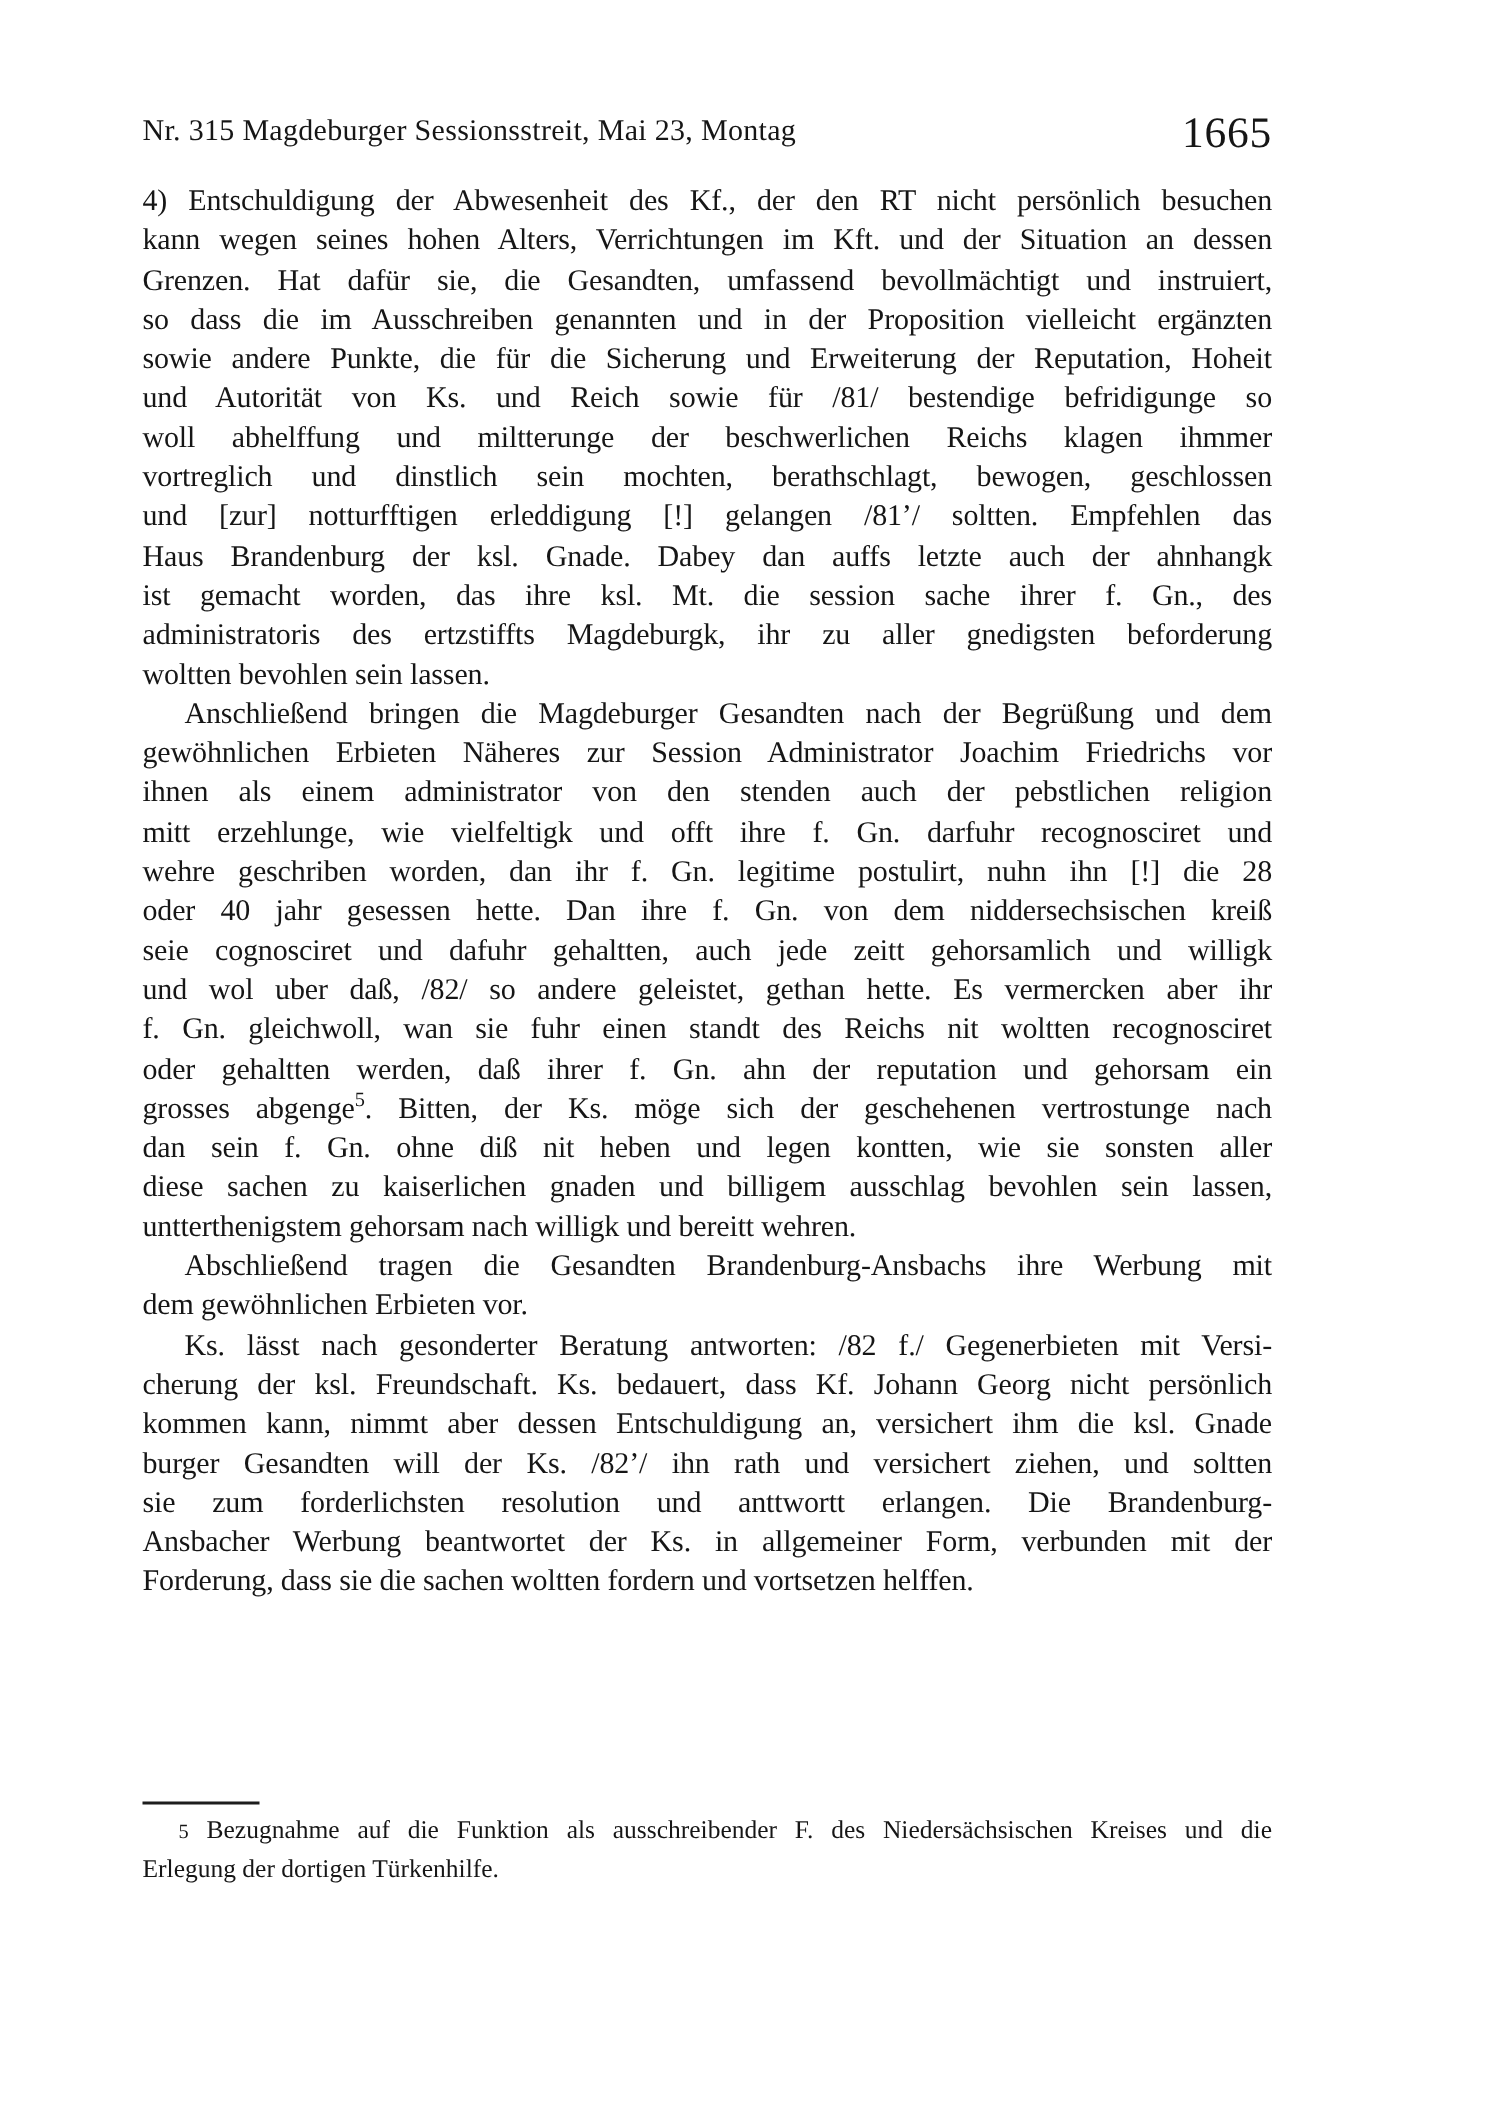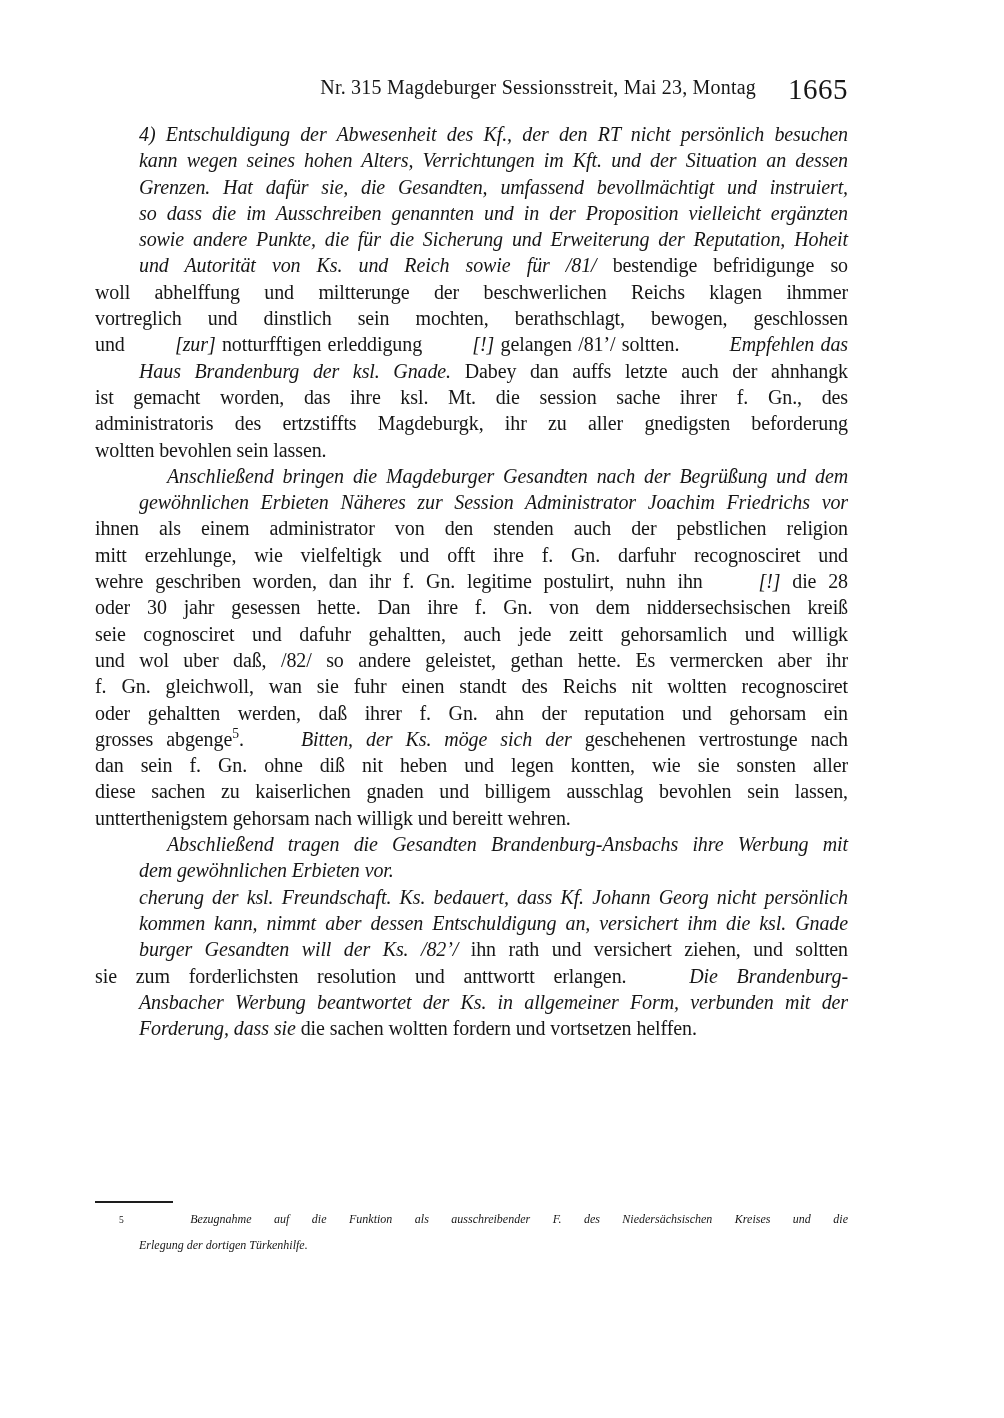--- a/index.html
+++ b/index.html
@@ -11,49 +11,49 @@
     font-family:"Liberation Serif","DejaVu Serif",serif;
     overflow:hidden;
   }
   .running-header{
     position:absolute;top:76px;left:95px;width:753px;height:28px;
     font-size:20px;
   }
   .running-title{
     display:block;width:100%;
     padding-right:92px;box-sizing:border-box;
-    text-align:right;
+    text-align:left;
     letter-spacing:0.2px;
   }
   .page-number{
     position:absolute;right:0;top:-3px;
     font-size:29px;letter-spacing:0.5px;
   }
   .body-text{
     position:absolute;top:121px;left:95px;width:753px;
     font-size:20px;line-height:26.3px;
     letter-spacing:-0.1px;
   }
   .line{
     text-align:justify;
     text-align-last:justify;
     -moz-text-align-last:justify;
   }
   .line.flush{text-align-last:left;-moz-text-align-last:left;}
   .line.indent{padding-left:28px;}
-  .it{font-style:italic;margin-left:44px;}
+  .it{}
   .rm{font-style:normal;}
   sup{font-size:68%;line-height:0;vertical-align:super;font-style:normal;}
   .footnote-rule{
     position:absolute;top:1201px;left:95px;width:78px;height:0;
     border-top:2px solid #1d1d1d;
   }
   .footnote-text{
     position:absolute;top:1207px;left:95px;width:753px;
-    font-size:12px;line-height:25.5px;
+    font-size:17px;line-height:25.5px;
   }
   .footnote-text .line.indent{padding-left:24px;}
   .footnote-text sup{font-size:80%;vertical-align:30%;}
 </style>
 </head>
 <body>
 
 <div class="page">
 
   <div class="running-header">
@@ -76,35 +76,36 @@
         <div class="line"><span class="rm">ist gemacht worden, das ihre ksl. Mt. die session sache ihrer f. Gn., des</span></div>
         <div class="line"><span class="rm">administratoris des ertzstiffts Magdeburgk, ihr zu aller gnedigsten beforderung</span></div>
         <div class="line flush"><span class="rm">woltten bevohlen sein lassen.</span></div>
       </div>
       <div>
         <div class="line indent"><span class="it">Anschließend bringen die Magdeburger Gesandten nach der Begrüßung und dem</span></div>
         <div class="line"><span class="it">gewöhnlichen Erbieten Näheres zur Session Administrator Joachim Friedrichs vor</span></div>
         <div class="line"><span class="rm">ihnen als einem administrator von den stenden auch der pebstlichen religion</span></div>
         <div class="line"><span class="rm">mitt erzehlunge, wie vielfeltigk und offt ihre f. Gn. darfuhr recognosciret und</span></div>
         <div class="line"><span class="rm">wehre geschriben worden, dan ihr f. Gn. legitime postulirt, nuhn ihn </span><span class="it">[!] </span><span class="rm">die 28</span></div>
-        <div class="line"><span class="rm">oder 30 jahr gesessen hette. Dan ihre f. Gn. von dem niddersechsischen kreiß</span></div>
+        <div class="line"><span class="rm">oder 40 jahr gesessen hette. Dan ihre f. Gn. von dem niddersechsischen kreiß</span></div>
         <div class="line"><span class="rm">seie cognosciret und dafuhr gehaltten, auch jede zeitt gehorsamlich und willigk</span></div>
         <div class="line"><span class="rm">und wol uber daß, /82/ so andere geleistet, gethan hette. Es vermercken aber ihr</span></div>
         <div class="line"><span class="rm">f. Gn. gleichwoll, wan sie fuhr einen standt des Reichs nit woltten recognosciret</span></div>
         <div class="line"><span class="rm">oder gehaltten werden, daß ihrer f. Gn. ahn der reputation und gehorsam ein</span></div>
         <div class="line"><span class="rm">grosses abgenge</span><sup class="rm">5</sup><span class="rm">. </span><span class="it">Bitten, der Ks. möge sich der </span><span class="rm">geschehenen vertrostunge nach</span></div>
         <div class="line"><span class="rm">dan sein f. Gn. ohne diß nit heben und legen kontten, wie sie sonsten aller</span></div>
         <div class="line"><span class="rm">diese sachen zu kaiserlichen gnaden und billigem ausschlag bevohlen sein lassen,</span></div>
         <div class="line flush"><span class="rm">untterthenigstem gehorsam nach willigk und bereitt wehren.</span></div>
       </div>
       <div>
         <div class="line indent"><span class="it">Abschließend tragen die Gesandten Brandenburg-Ansbachs ihre Werbung mit</span></div>
         <div class="line flush"><span class="it">dem gewöhnlichen Erbieten vor.</span></div>
       </div>
       <div>
+        <div class="line indent"><span class="it">Ks. lässt nach gesonderter Beratung antworten: /82 f./ Gegenerbieten mit Versi-</span></div>
         <div class="line"><span class="it">cherung der ksl. Freundschaft. Ks. bedauert, dass Kf. Johann Georg nicht persönlich</span></div>
         <div class="line"><span class="it">kommen kann, nimmt aber dessen Entschuldigung an, versichert ihm die ksl. Gnade</span></div>
         <div class="line"><span class="it">burger Gesandten will der Ks. /82’/ </span><span class="rm">ihn rath und versichert ziehen, und soltten</span></div>
         <div class="line"><span class="rm">sie zum forderlichsten resolution und anttwortt erlangen. </span><span class="it">Die Brandenburg-</span></div>
         <div class="line"><span class="it">Ansbacher Werbung beantwortet der Ks. in allgemeiner Form, verbunden mit der</span></div>
         <div class="line flush"><span class="it">Forderung, dass sie </span><span class="rm">die sachen woltten fordern und vortsetzen helffen.</span></div>
       </div>
     </div>
 
   <div class="footnote-rule"></div>

